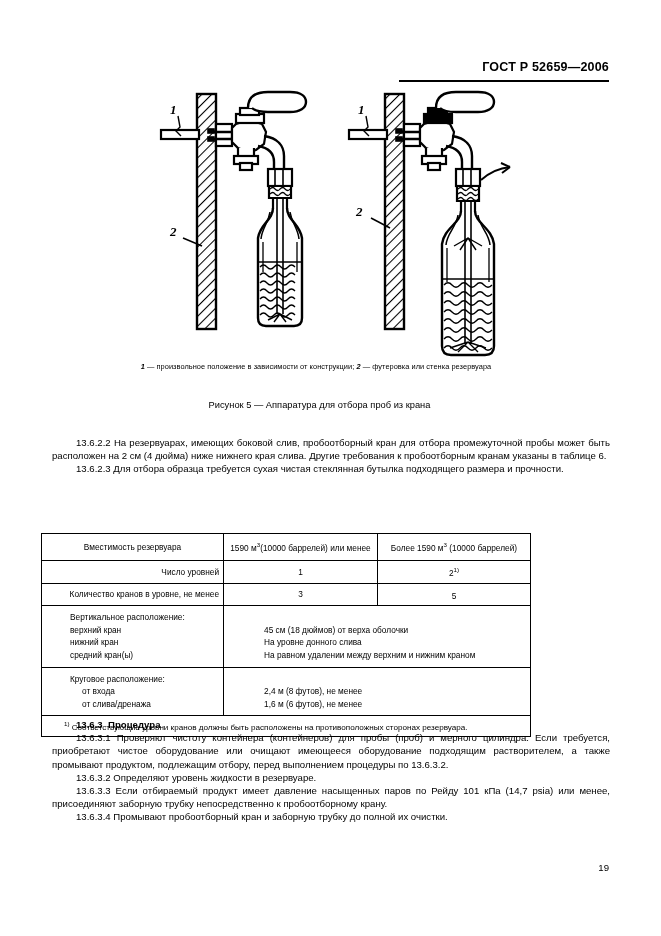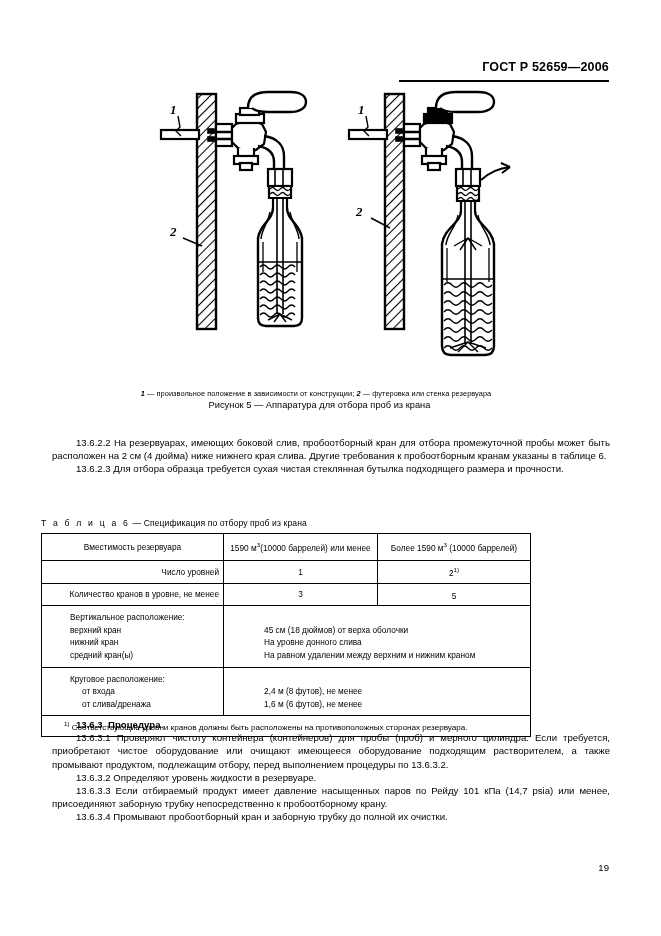--- a/index.html
+++ b/index.html
@@ -24,21 +24,21 @@
     background:#000;
   }
 
   
   .figure-wrap {
     position:absolute; top:86px; left:150px; width:365px; height:290px;
   }
   .figure-wrap svg { display:block; }
 
   .fig-legend {
-    position:absolute; top:389px; left:0; width:632px;
+    position:absolute; top:362px; left:0; width:632px;
     text-align:center;
     font-size:7.4px; letter-spacing:0.05px;
   }
   .fig-legend i { font-style:italic; font-weight:bold; }
   .fig-caption {
     position:absolute; top:400px; left:0; width:639px;
     text-align:center; font-size:9.3px;
   }
 
   
@@ -262,23 +262,20 @@
     <span>— футеровка или стенка резервуара</span>
   </div>
 
   <div class="fig-caption">Рисунок 5 — Аппаратура для отбора проб из крана</div>
 
   <div class="para p1">
     <p class="ind">13.6.2.2   На резервуарах, имеющих боковой слив, пробоотборный кран для отбора промежуточной пробы может быть расположен на 2 см (4 дюйма) ниже нижнего края слива. Другие требования к пробоотборным кранам указаны в таблице 6.</p>
     <p class="ind">13.6.2.3   Для отбора образца требуется сухая чистая стеклянная бутылка подходящего размера и прочности.</p>
   </div>
 
-  <div class="tbl-title">
-    <span class="sp">Т а б л и ц а  6</span><span> — Спецификация по отбору проб из крана</span>
-  </div>
 
   <table class="spec">
     <colgroup>
       <col style="width:209px">
       <col style="width:185px">
       <col style="width:184px">
     </colgroup>
     <tbody>
       <tr>
         <td class="c-head outer-t outer-l">Вместимость резервуара</td>

